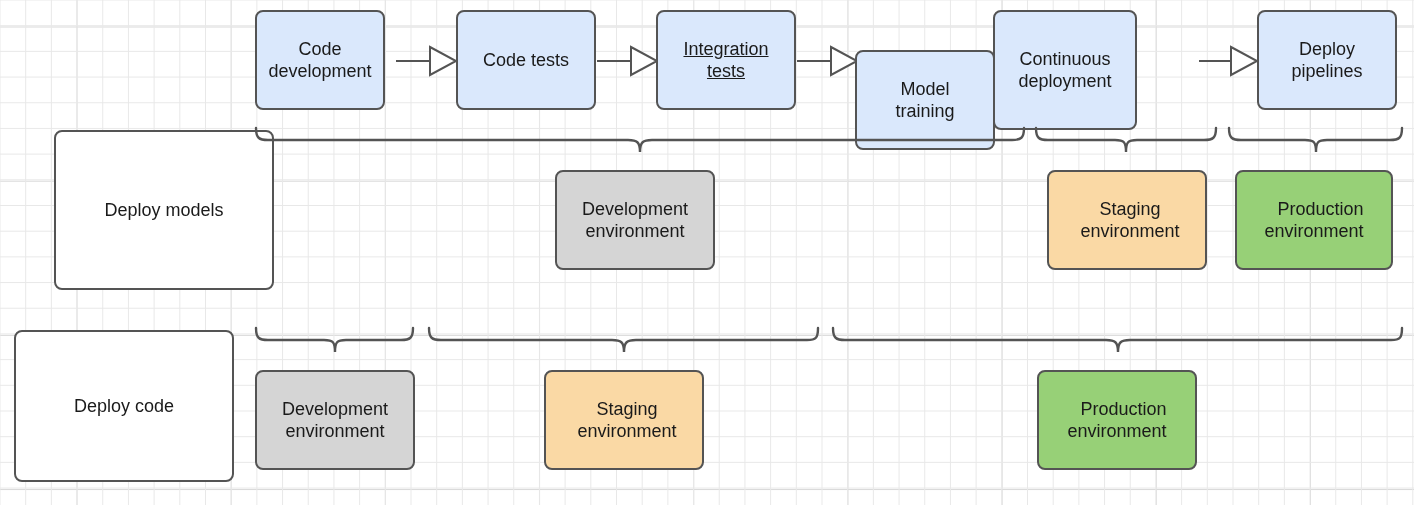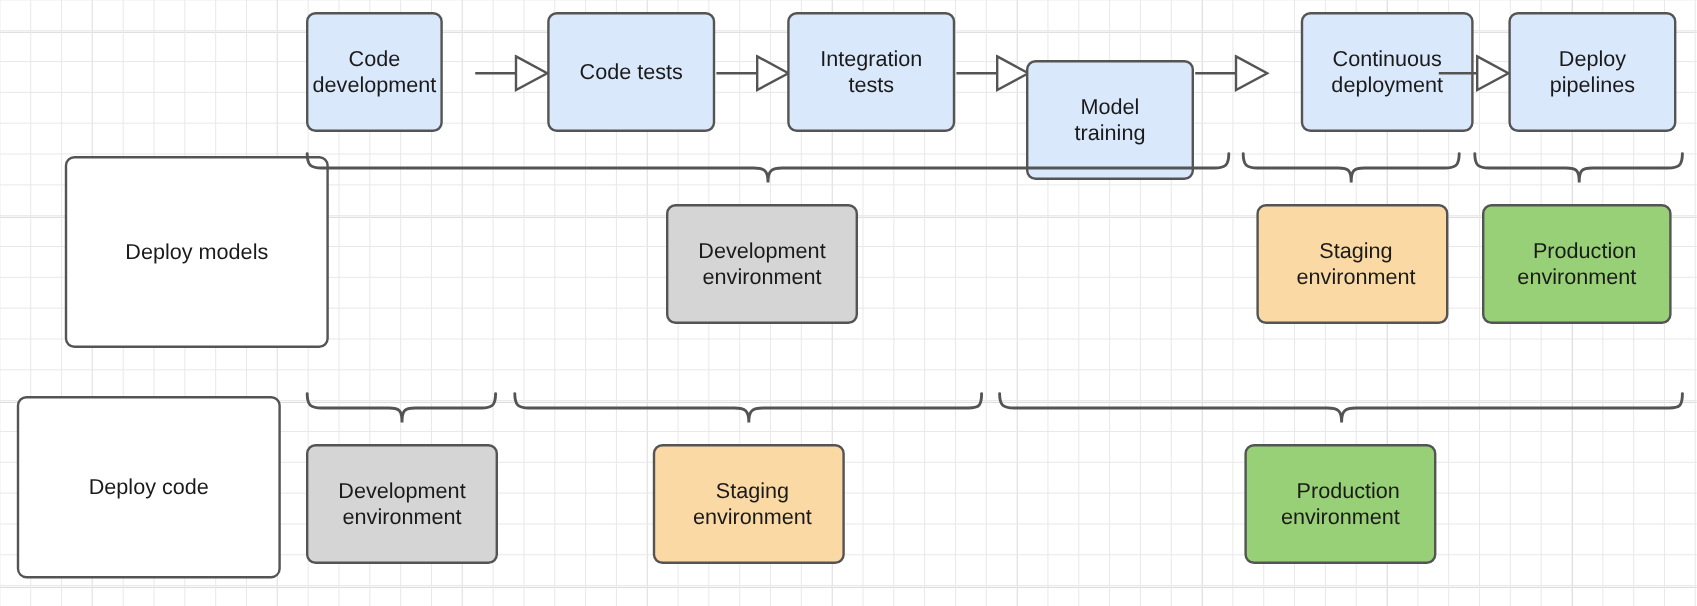--- a/index.html
+++ b/index.html
@@ -67,52 +67,52 @@
     stroke-width: 2.4;
     fill: none;
     stroke-linecap: round;
   }
 </style>
 </head>
 <body>
 
 <div id="canvas">
 
-  <div class="node blue" style="left:255px; top:10px; width:114px; height:100px;">Code
+  <div class="node blue" style="left:255px; top:10px; width:130px; height:100px;">Code
 development</div>
 
   <svg class="arrow-svg" style="left:396px; top:44px; width:62px; height:34px;" viewBox="0 0 62 34">
     <path class="arrow-line" d="M0,17 L34,17"></path>
     <path class="arrow-head" d="M34,3 L60,17 L34,31 Z"></path>
   </svg>
 
   <div class="node blue" style="left:456px; top:10px; width:140px; height:100px;">Code tests</div>
 
   <svg class="arrow-svg" style="left:597px; top:44px; width:62px; height:34px;" viewBox="0 0 62 34">
     <path class="arrow-line" d="M0,17 L34,17"></path>
     <path class="arrow-head" d="M34,3 L60,17 L34,31 Z"></path>
   </svg>
 
-  <div class="node blue" style="left:656px; top:10px; width:140px; height:100px;">Integration
+  <div class="node blue" style="left:656px; top:10px; width:140px; height:100px;text-decoration:underline;">Integration
 tests</div>
 
   <svg class="arrow-svg" style="left:797px; top:44px; width:62px; height:34px;" viewBox="0 0 62 34">
     <path class="arrow-line" d="M0,17 L34,17"></path>
     <path class="arrow-head" d="M34,3 L60,17 L34,31 Z"></path>
   </svg>
 
   <div class="node blue" style="left:855px; top:10px; width:140px; height:100px;margin-top:40px;">Model
 training</div>
 
   <svg class="arrow-svg" style="left:996px; top:44px; width:62px; height:34px;" viewBox="0 0 62 34">
     <path class="arrow-line" d="M0,17 L34,17"></path>
     <path class="arrow-head" d="M34,3 L60,17 L34,31 Z"></path>
   </svg>
 
-  <div class="node blue" style="left:1084px; top:10px; width:144px; height:100px;">Continuous
+  <div class="node blue" style="left:993px; top:10px; width:144px; height:120px;">Continuous
 deployment</div>
 
   <svg class="arrow-svg" style="left:1199px; top:44px; width:60px; height:34px;" viewBox="0 0 60 34">
     <path class="arrow-line" d="M0,17 L32,17"></path>
     <path class="arrow-head" d="M32,3 L58,17 L32,31 Z"></path>
   </svg>
 
   <div class="node blue" style="left:1257px; top:10px; width:140px; height:100px;">Deploy
 pipelines</div>
 

